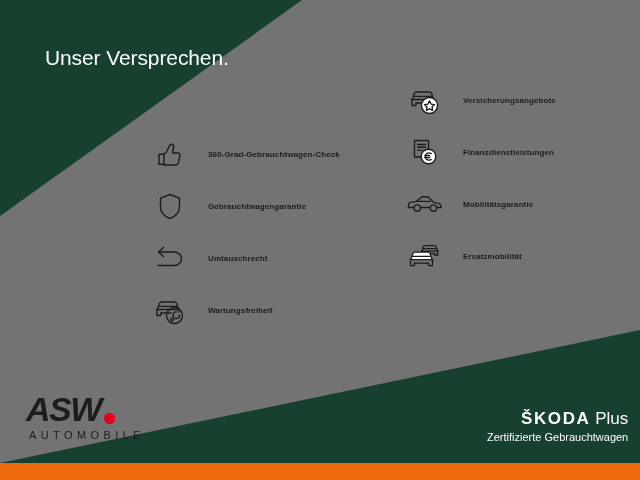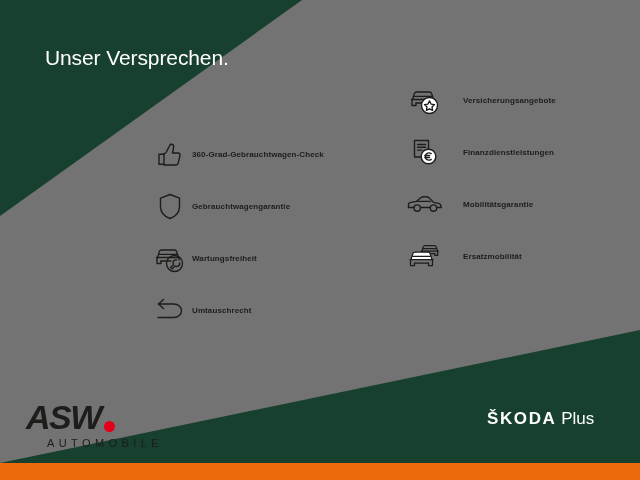--- a/index.html
+++ b/index.html
@@ -48,42 +48,43 @@
     display:flex;align-items:center;
     height:52px;
     margin-bottom:0px;
   }
   .feat .ico{
     width:44px;height:44px;flex:0 0 44px;
     display:flex;align-items:center;justify-content:center;
   }
   .feat .ico svg{display:block;}
   .feat .lbl{
+    margin-left:16px;
     font-size:8px;font-weight:bold;color:#1d1d1b;
     letter-spacing:0.1px;white-space:nowrap;
   }
   .col-right .feat .lbl{margin-left:16px;}
 
   
   .asw{
     position:absolute;left:26px;top:392px;z-index:4;
   }
   .asw .word{
     font-size:34px;font-weight:bold;font-style:italic;
     color:#1d1d1b;letter-spacing:-1.5px;line-height:34px;
     font-family:"Liberation Sans","DejaVu Sans",sans-serif;
-    display:flex;align-items:flex-end;margin-top:8px;
+    display:flex;align-items:flex-end;
   }
   .asw .dot{
     width:11px;height:11px;border-radius:50%;
     background:#E2001A;display:inline-block;margin-left:3px;margin-bottom:2px;
   }
   .asw .sub{
     font-size:11px;font-weight:400;color:#1d1d1b;
-    letter-spacing:4.4px;margin-top:3px;margin-left:21px;
+    letter-spacing:4.4px;margin-top:3px;margin-left:3px;
   }
 
   
   .skoda{
     position:absolute;left:487px;top:409px;z-index:4;color:#ffffff;
     text-align:right;
   }
   .skoda .line1{
     font-size:17px;line-height:20px;font-weight:400;
     letter-spacing:0.2px;white-space:nowrap;
@@ -121,46 +122,46 @@
     </div>
 
 
     <div class="feat">
       <span class="ico">
         <svg width="34" height="34" viewBox="0 0 34 34" fill="none" stroke="#1d1d1b" stroke-width="1.4" stroke-linecap="round" stroke-linejoin="round">
           <path d="M17 5.5 L7.5 9.2 L7.5 17.5 C7.5 23.3 11.5 27.6 17 29.5 C22.5 27.6 26.5 23.3 26.5 17.5 L26.5 9.2 Z"></path>
         </svg>
       </span>
       <span class="lbl">Gebrauchtwagengarantie</span>
+    </div>
+
+    <div class="feat">
+      <span class="ico">
+        <svg width="34" height="30" viewBox="0 0 34 30" fill="none" stroke="#1d1d1b" stroke-width="1.4" stroke-linecap="round" stroke-linejoin="round">
+          <path d="M5 22.5 L21 22.5 C25.2 22.5 28.5 19.4 28.5 15.7 C28.5 12 25.2 9 21 9 L5.5 9"></path>
+          <path d="M10.5 4.5 L5.5 9 L10.5 13.5"></path>
+        </svg>
+      </span>
+      <span class="lbl">Umtauschrecht</span>
     </div>
 
     <div class="feat">
       <span class="ico">
         <svg width="36" height="34" viewBox="0 0 36 34" fill="none" stroke="#1d1d1b" stroke-width="1.35" stroke-linecap="round" stroke-linejoin="round">
           <path d="M5.5 16.5 L7.4 10.5 C7.7 9.6 8.5 9 9.5 9 L22.5 9 C23.5 9 24.3 9.6 24.6 10.5 L26.5 16.5"></path>
           <path d="M4.5 16.5 L27.5 16.5"></path>
           <path d="M5 16.5 L5 22.5 L9 22.5 L9 20"></path>
           <path d="M27 16.5 L27 19"></path>
           <path d="M9 20 L19 20"></path>
           <path d="M7.2 13.3 L24.8 13.3"></path>
           <circle cx="22.5" cy="22.5" r="8"></circle>
           <path d="M24.6 18.9 C23 18.6 21.4 19.7 21.1 21.3 C20.95 22.1 21.15 22.85 21.6 23.4 L18.6 26.4 L20.1 27.9 L23.1 24.9 C23.65 25.35 24.4 25.55 25.2 25.4 C26.8 25.1 27.9 23.5 27.6 21.9"></path>
         </svg>
       </span>
       <span class="lbl">Wartungsfreiheit</span>
-    </div>
-
-    <div class="feat">
-      <span class="ico">
-        <svg width="34" height="30" viewBox="0 0 34 30" fill="none" stroke="#1d1d1b" stroke-width="1.4" stroke-linecap="round" stroke-linejoin="round">
-          <path d="M5 22.5 L21 22.5 C25.2 22.5 28.5 19.4 28.5 15.7 C28.5 12 25.2 9 21 9 L5.5 9"></path>
-          <path d="M10.5 4.5 L5.5 9 L10.5 13.5"></path>
-        </svg>
-      </span>
-      <span class="lbl">Umtauschrecht</span>
     </div>
 
   </div>
 
   <div class="col col-right">
 
     <div class="feat">
       <span class="ico">
         <svg width="36" height="34" viewBox="0 0 36 34" fill="none" stroke="#1d1d1b" stroke-width="1.35" stroke-linecap="round" stroke-linejoin="round">
           <path d="M5.5 16.5 L7.4 10.5 C7.7 9.6 8.5 9 9.5 9 L22.5 9 C23.5 9 24.3 9.6 24.6 10.5 L26.5 16.5"></path>
@@ -238,15 +239,16 @@
       <span>ASW</span>
       <span class="dot"></span>
     </div>
     <div class="sub">AUTOMOBILE</div>
   </div>
 
   <div class="skoda">
     <div class="line1">
       <span class="mark">ŠKODA</span><span class="plus"> Plus</span>
     </div>
+    <div class="line2">Zertifizierte Gebrauchtwagen</div>
   </div>
 
 </div>
 
 </body></html>

